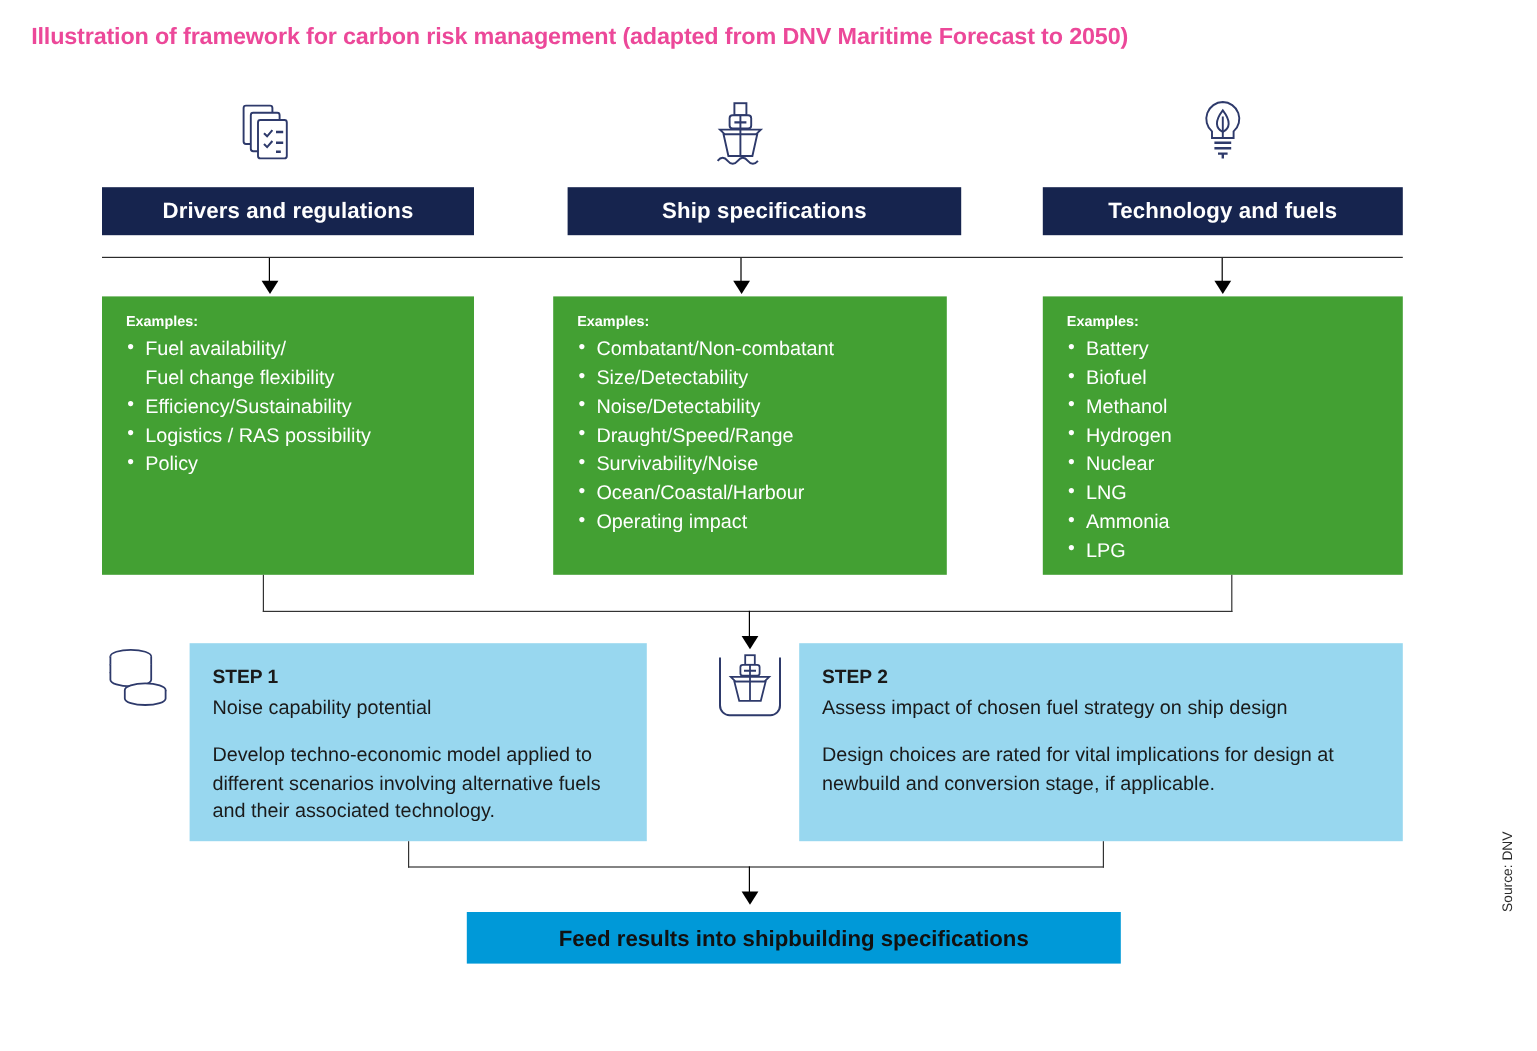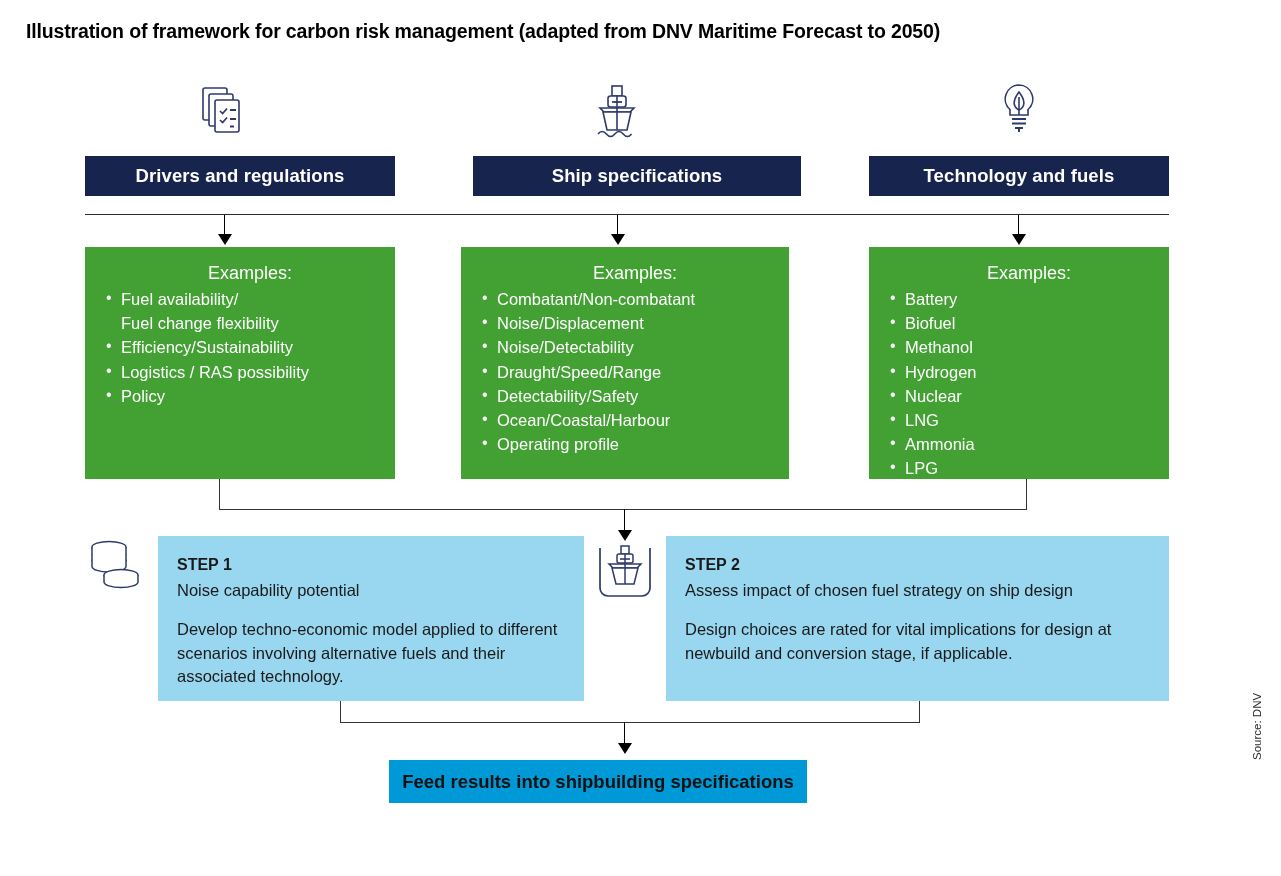--- a/index.html
+++ b/index.html
@@ -15,21 +15,21 @@
     overflow: hidden;
   }
 
   
   #page-title {
     position: absolute;
     left: 26px; top: 20px;
     width: 1180px;
     font-size: 19.5px;
     font-weight: bold;
-    color: #000000;
+    color: #ec4899;
     letter-spacing: -0.15px;
     white-space: nowrap;
   }
 
   
   .top-icon {
     position: absolute;
     width: 60px; height: 56px;
   }
   #icon-documents { left: 195px; top: 84px; }
@@ -92,24 +92,23 @@
     background: #43a033;
     color: #ffffff;
     padding: 13px 0 12px 20px;
     font-size: 16.5px;
     line-height: 1.46;
   }
   #green-drivers    { left: 85px;  top: 247px; width: 310px; height: 232px; }
   #green-ship       { left: 461px; top: 247px; width: 328px; height: 232px; }
   #green-technology { left: 869px; top: 247px; width: 300px; height: 232px; }
   .green-box .ex-title {
-    font-weight: normal;
-    font-size: 18px;
+    font-weight: bold;
+    font-size: 12px;
     margin-bottom: 1px;
-    text-align: center;
   }
   .green-box ul {
     margin: 0; padding: 0;
     list-style: none;
   }
   .green-box li {
     position: relative;
     padding-left: 16px;
     white-space: pre-line;
   }
@@ -151,21 +150,21 @@
 
   
   .step-box {
     position: absolute;
     background: #98d7ef;
     color: #1a1a1a;
     padding: 18px 20px 16px 19px;
     font-size: 16.5px;
     line-height: 1.42;
   }
-  #step-1 { left: 158px; top: 536px; width: 426px; height: 165px; }
+  #step-1 { left: 158px; top: 536px; width: 381px; height: 165px; }
   #step-2 { left: 666px; top: 536px; width: 503px; height: 165px; }
   .step-box .step-label {
     font-weight: bold;
     font-size: 16px;
     margin-bottom: 2px;
   }
   .step-box .step-sub { margin-bottom: 16px; }
   .step-box .step-body { }
 
   
@@ -189,21 +188,21 @@
     background: #333;
   }
   #arrow-final { left: 618px; top: 722px; height: 32px; }
   #arrow-final .shaft { height: 22px; }
   #arrow-final .head  { top: 21px; }
 
   
   #final-bar {
     position: absolute;
     left: 389px; top: 760px;
-    width: 418px; height: 43px;
+    width: 545px; height: 43px;
     background: #0099d8;
     color: #111111;
     font-size: 18.5px;
     font-weight: bold;
     display: flex;
     align-items: center;
     justify-content: center;
   }
 
   
@@ -286,26 +285,26 @@
       <li>Efficiency/Sustainability</li>
       <li>Logistics / RAS possibility</li>
       <li>Policy</li>
     </ul>
 </div>
 
 <div class="green-box" id="green-ship">
   <div class="ex-title">Examples:</div>
   <ul>
       <li>Combatant/Non-combatant</li>
-      <li>Noise/Displacement</li>
+      <li>Size/Detectability</li>
       <li>Noise/Detectability</li>
       <li>Draught/Speed/Range</li>
-      <li>Detectability/Safety</li>
+      <li>Survivability/Noise</li>
       <li>Ocean/Coastal/Harbour</li>
-      <li>Operating profile</li>
+      <li>Operating impact</li>
     </ul>
 </div>
 
 <div class="green-box" id="green-technology">
   <div class="ex-title">Examples:</div>
   <ul>
       <li>Battery</li>
       <li>Biofuel</li>
       <li>Methanol</li>
       <li>Hydrogen</li>

